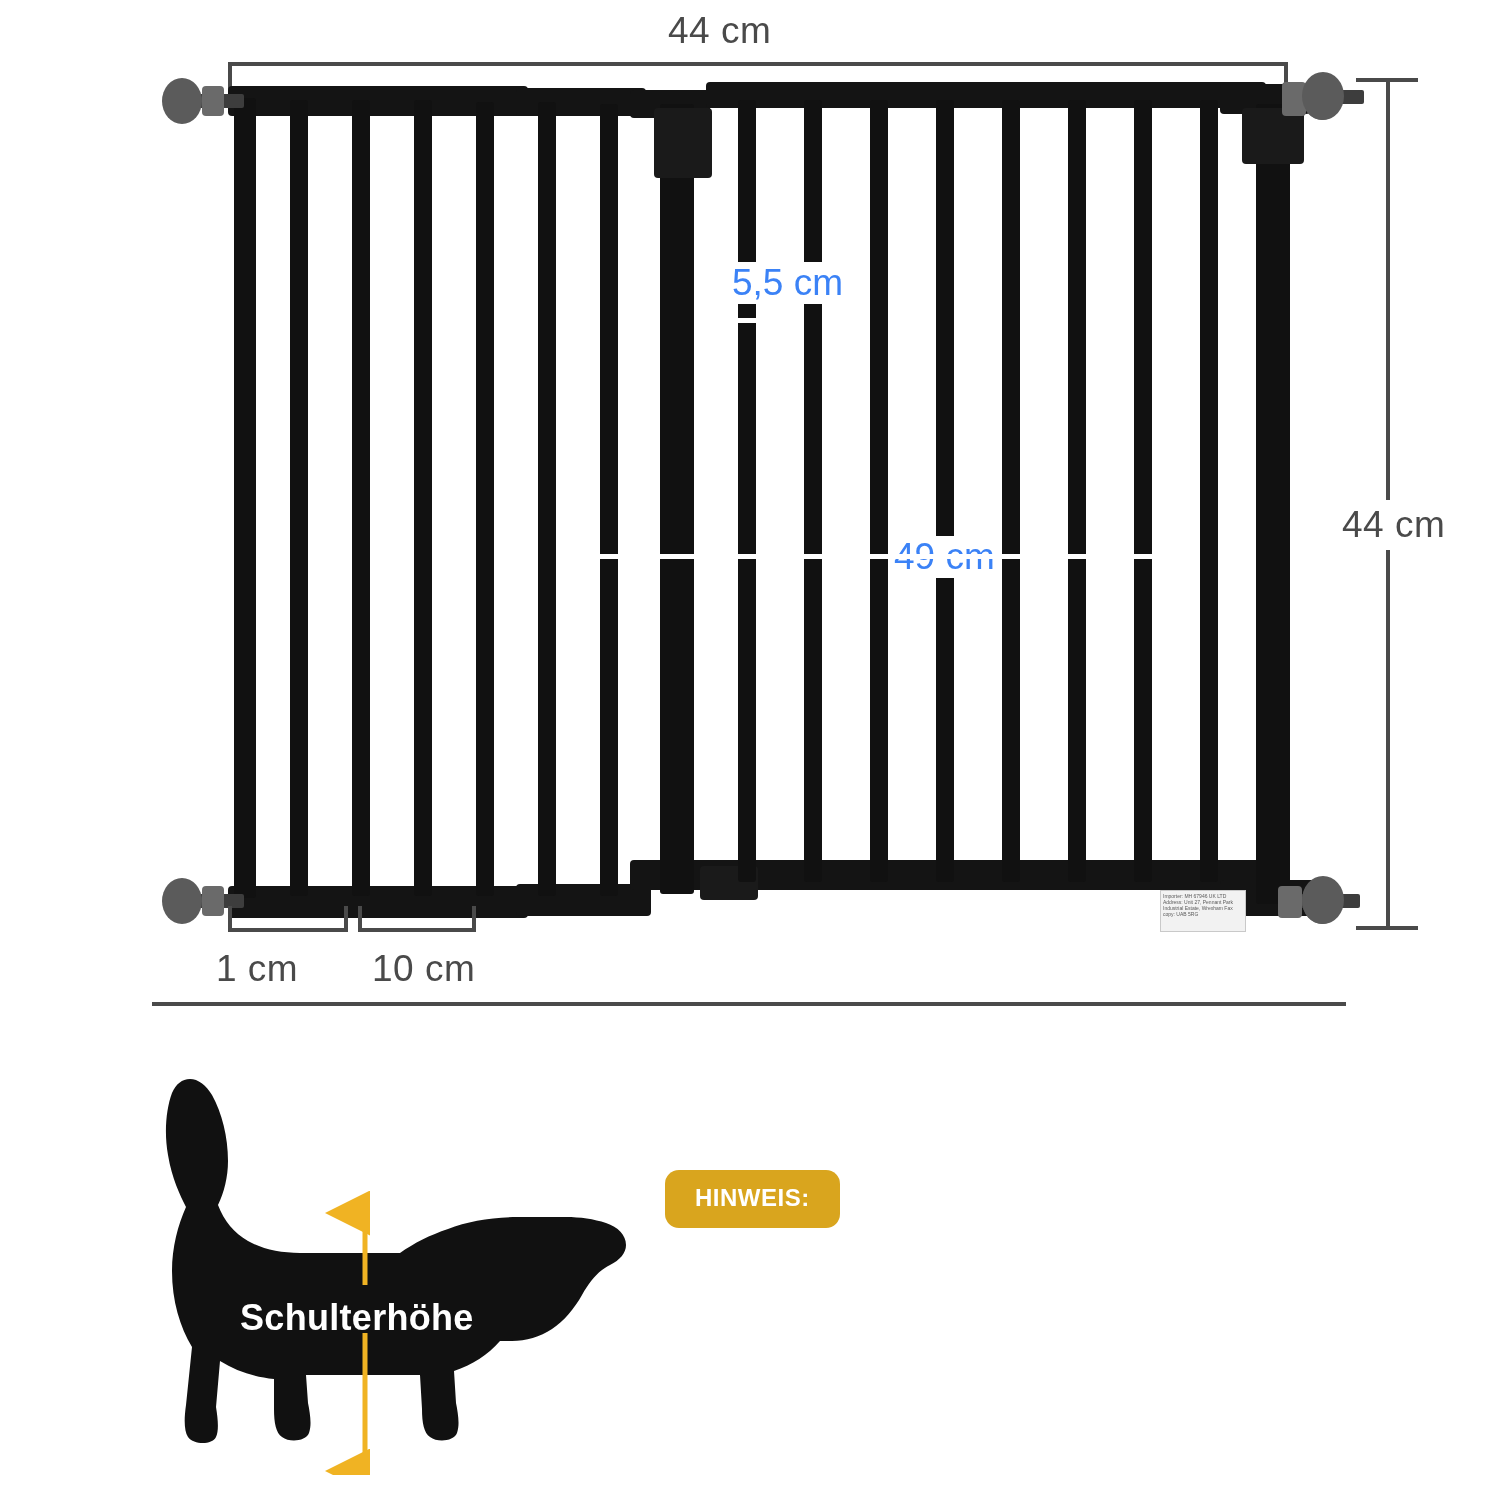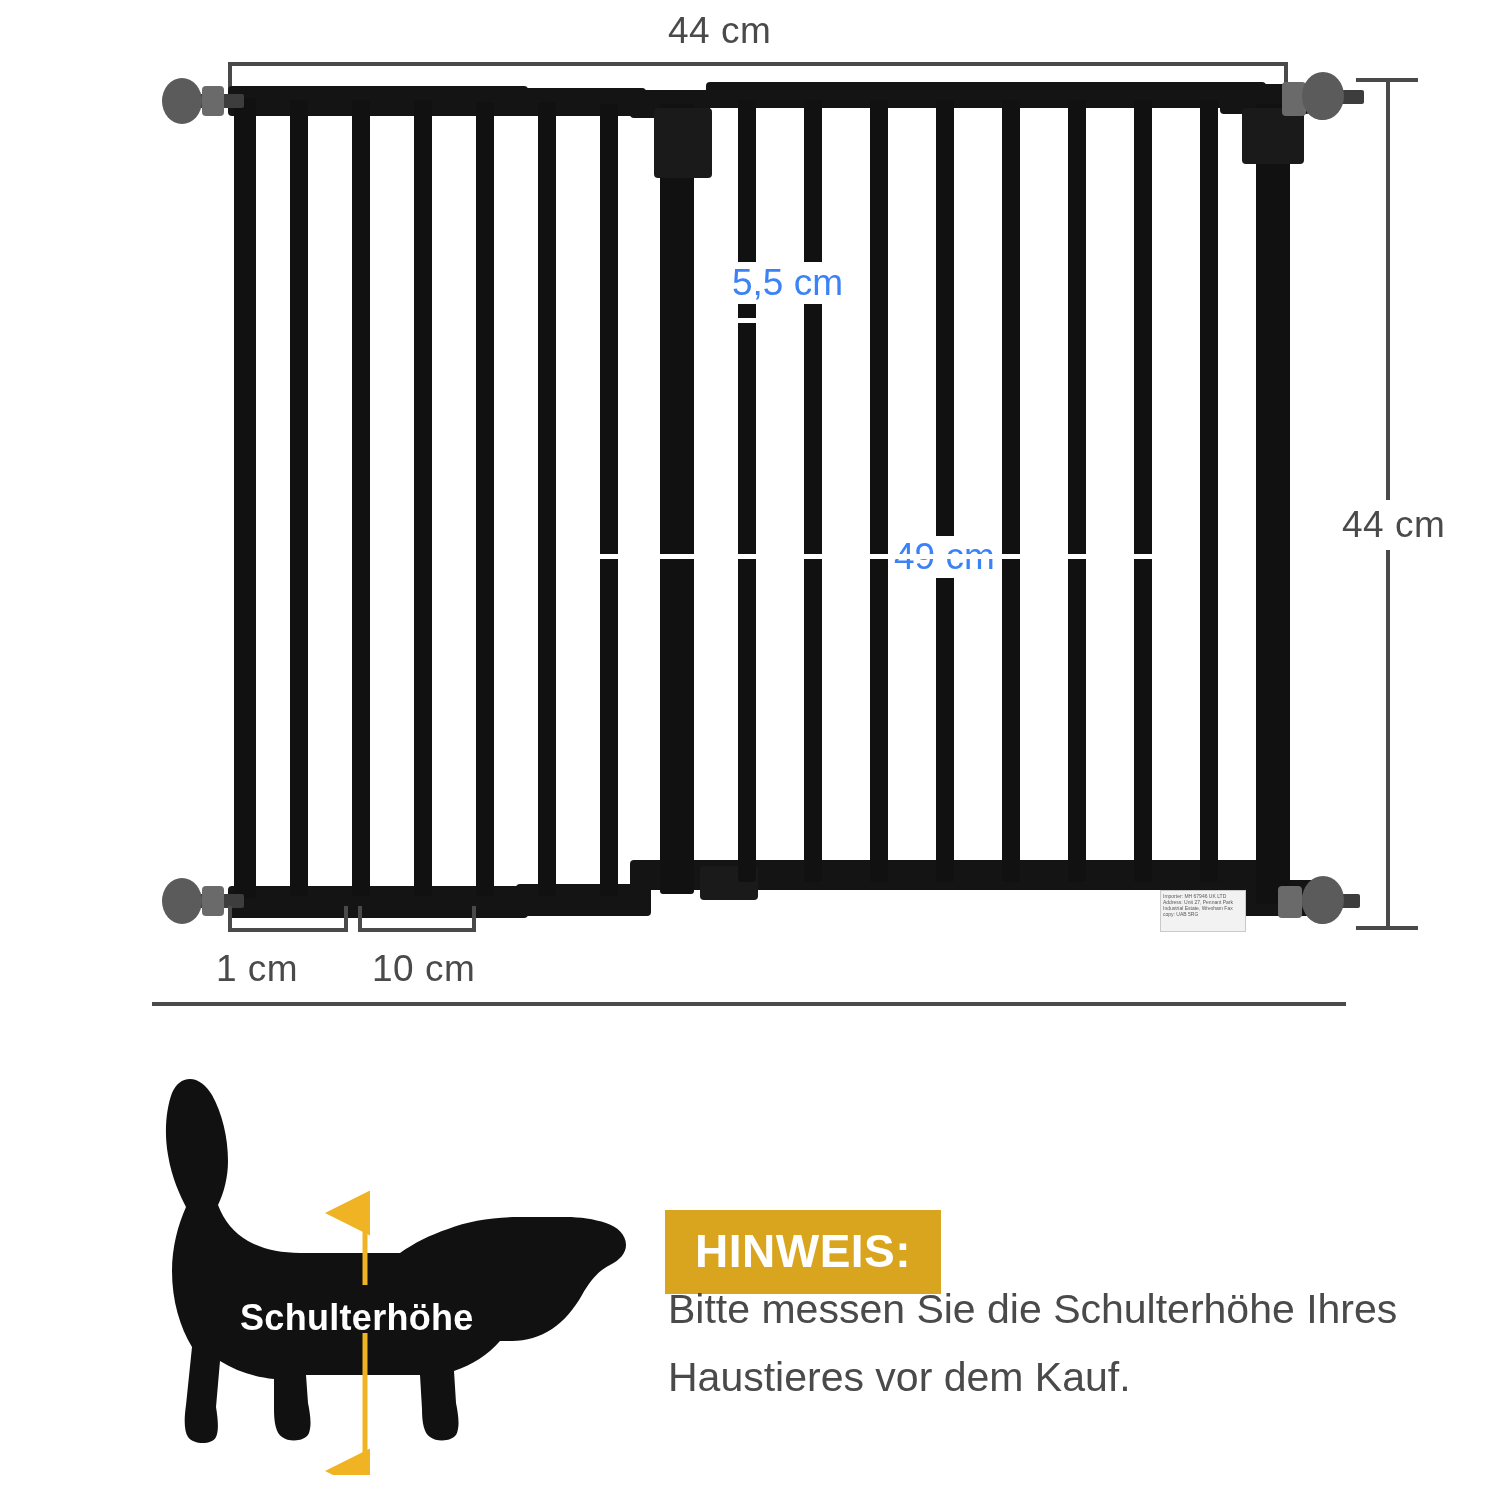--- a/index.html
+++ b/index.html
@@ -136,26 +136,25 @@
     font-weight: bold;
     color: #ffffff;
     letter-spacing: 0.3px;
   }
   #hinweis-badge {
     position: absolute;
     left: 545px;
     top: 95px;
     background: #d9a51e;
     color: #ffffff;
-    font-size: 46px;
+    font-size: 24px;
     font-weight: bold;
     padding: 14px 30px 16px 30px;
-    border-radius: 0;
+    border-radius: 14px;
     letter-spacing: 0.5px;
-    margin-top: 40px;
   }
   #note-text {
     position: absolute;
     left: 548px;
     top: 200px;
     width: 760px;
     font-size: 41px;
     line-height: 68px;
     color: #4a4a4a;
   }
@@ -283,16 +282,15 @@
         </marker>
         <marker id="arrDown" markerWidth="9" markerHeight="9" refX="4.5" refY="1" orient="auto">
           <path d="M4.5 9 L0 0 L9 0 Z" fill="#f0b323"></path>
         </marker>
       </defs>
       <line x1="245" y1="210" x2="245" y2="138" stroke="#f0b323" stroke-width="5" marker-end="url(#arrUp)"></line>
       <line x1="245" y1="258" x2="245" y2="396" stroke="#f0b323" stroke-width="5" marker-end="url(#arrDown)"></line>
     </svg>
 
     <div id="hinweis-badge">HINWEIS:</div>
-    <div id="note-text">Bitte messen Sie die Schulterhöhe Ihres Haustieres vor dem Kauf.</div>
   </div>
 
 </div>
 
 </body></html>

